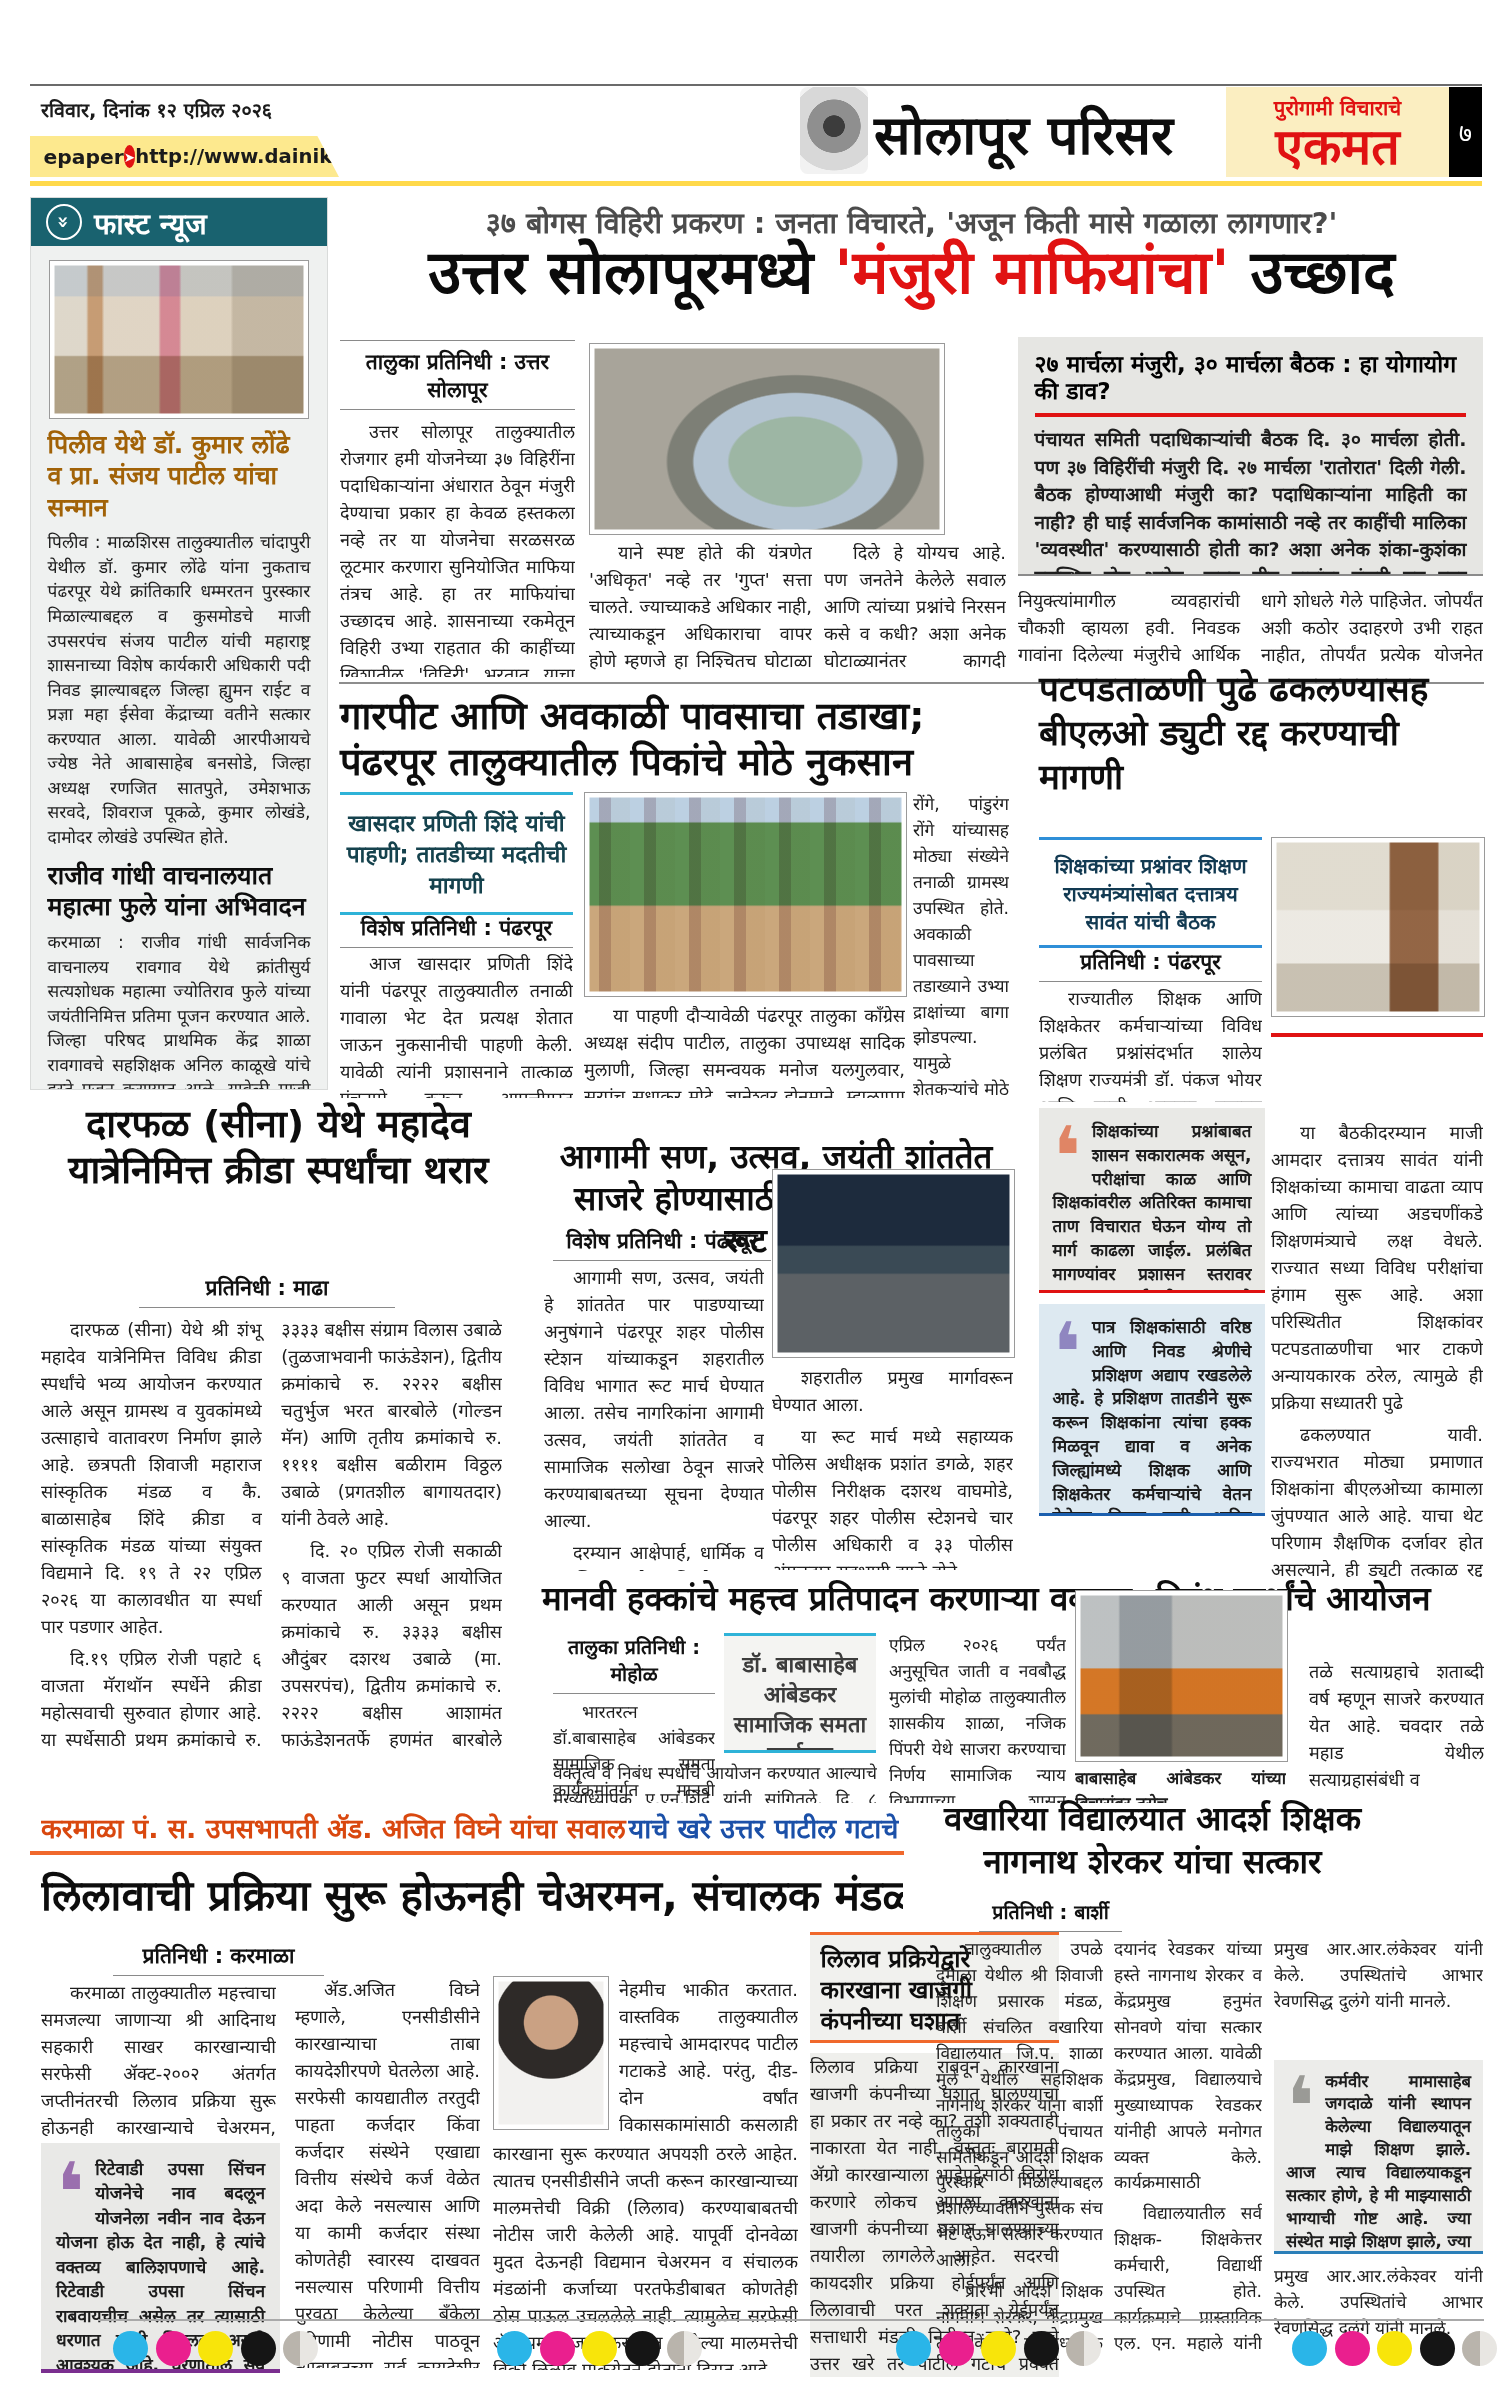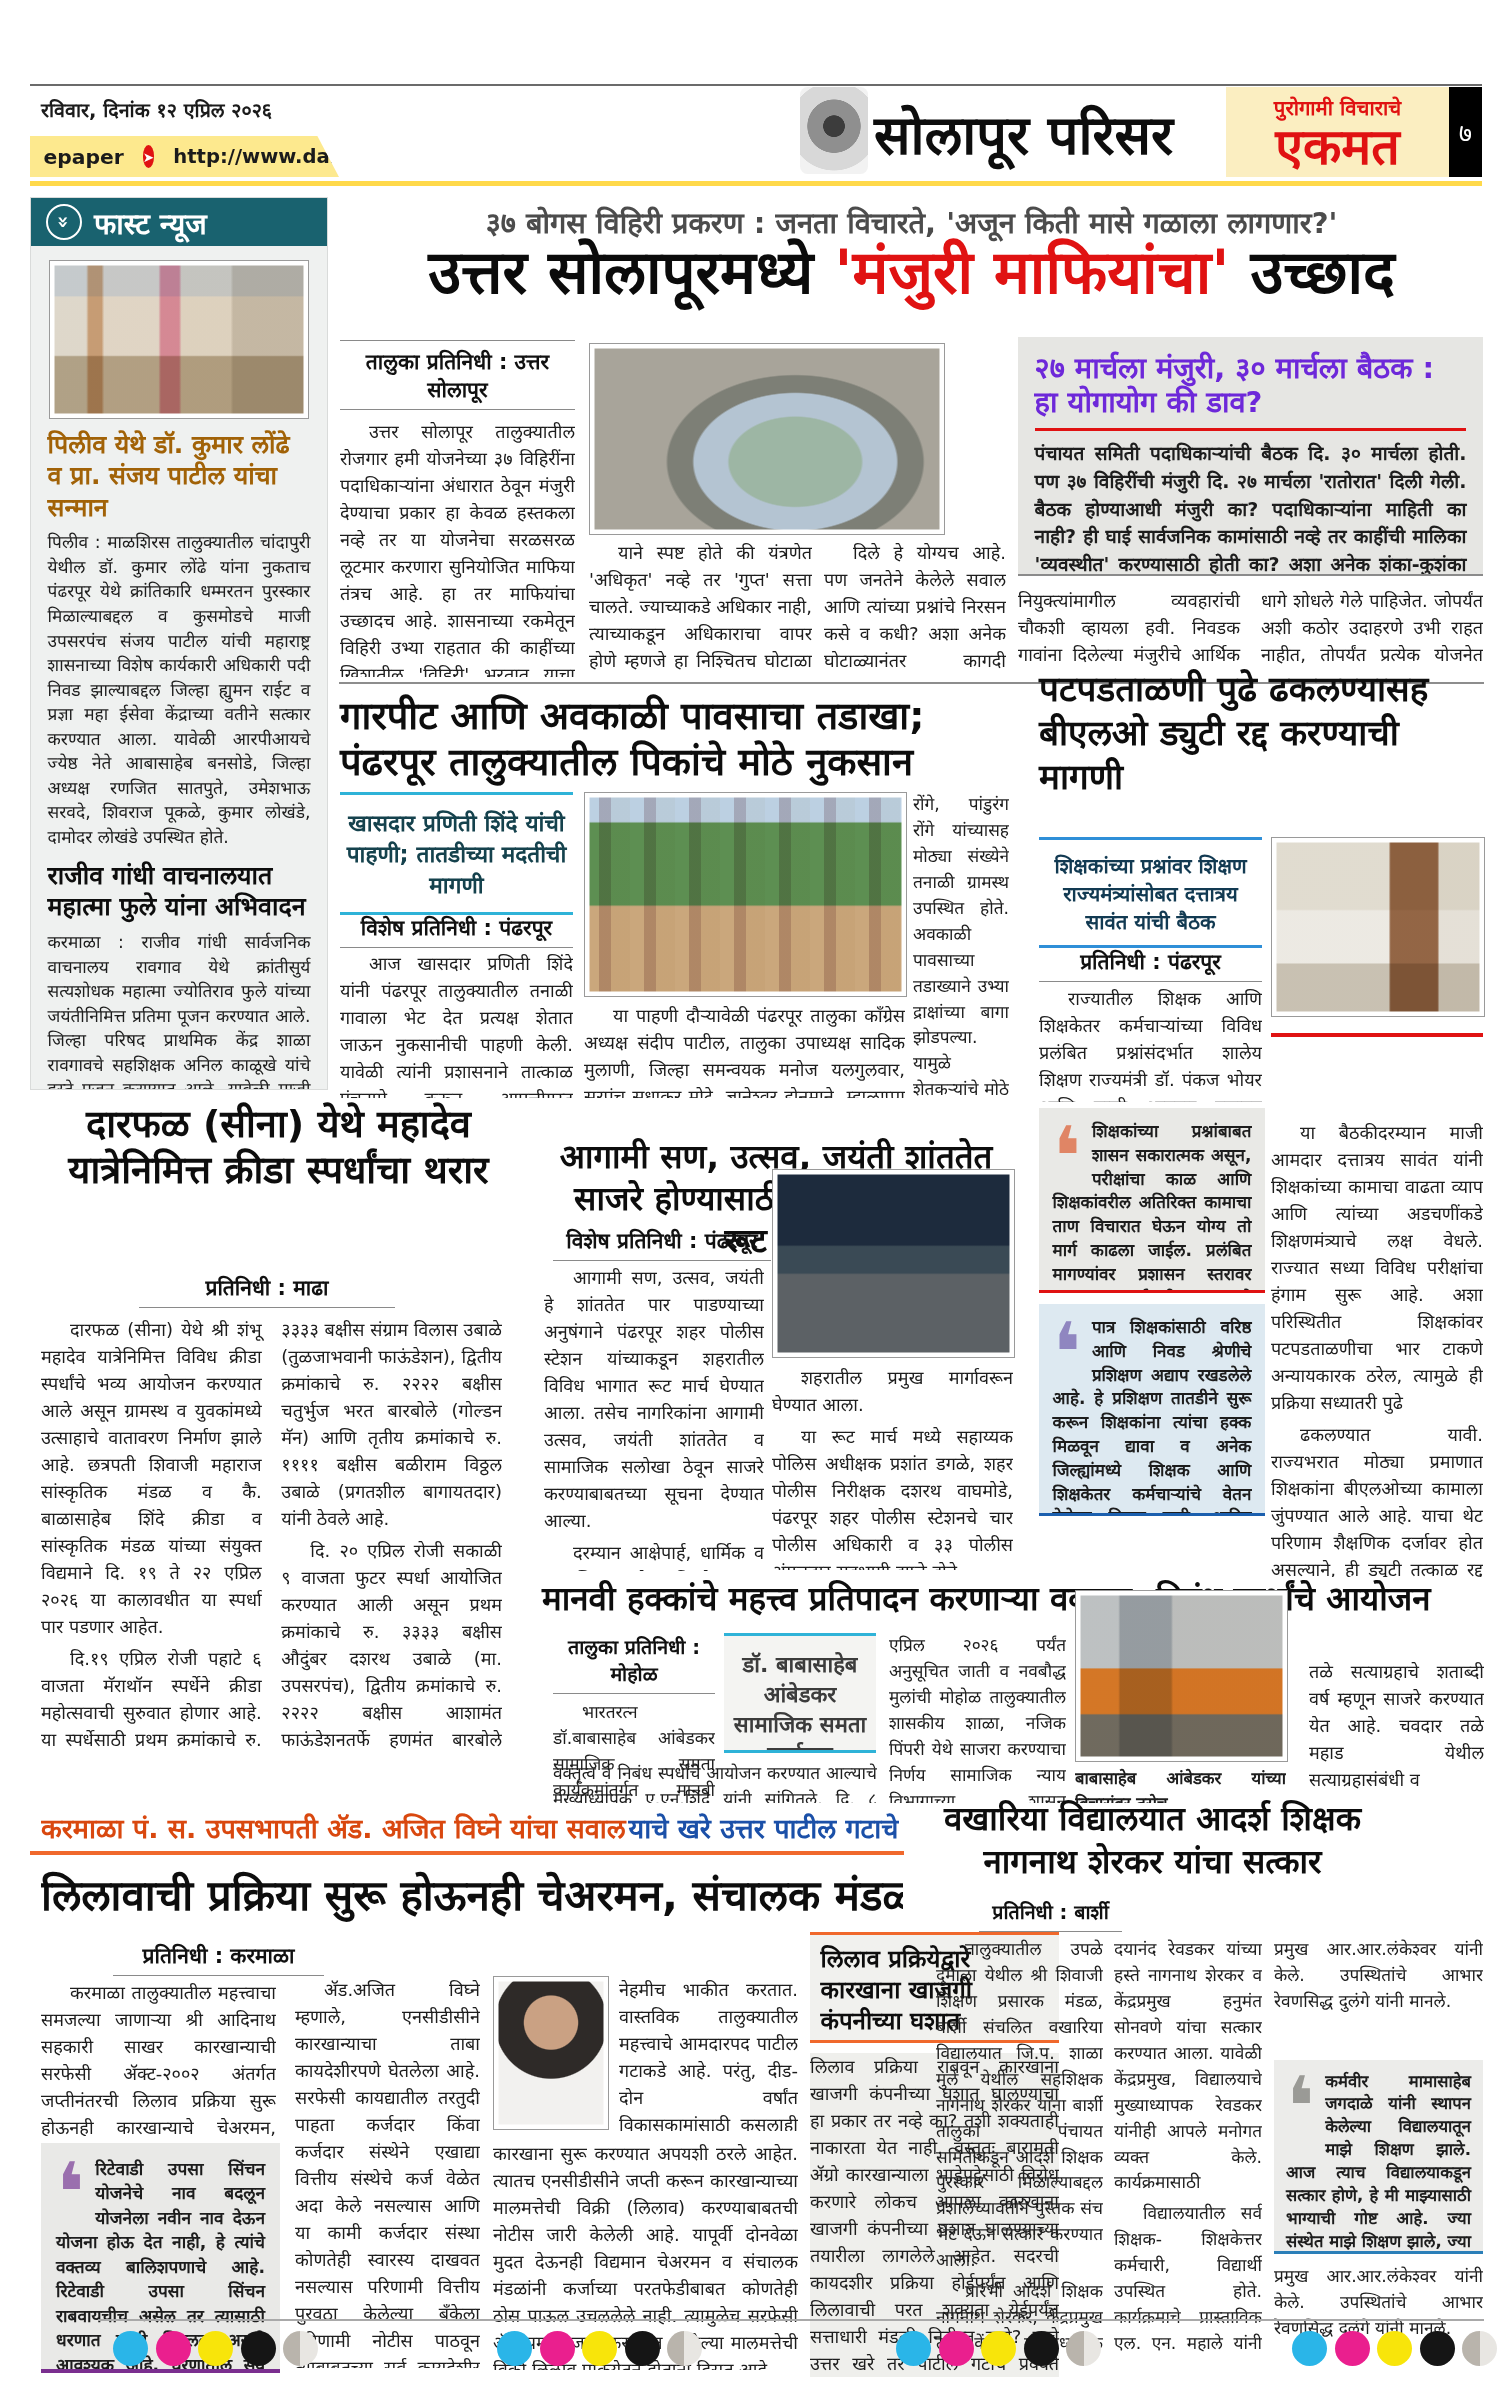--- a/index.html
+++ b/index.html
@@ -22,21 +22,21 @@
   .hrule{height:1.5px;background:#8d8d8d;}
 </style>
 </head>
 <body>
 
 <div id="page">
 
   <div class="abs" style="left:30px;top:84px;width:1452px;height:2.3px;background:#6b6b6b;"></div>
   <div class="abs" style="left:41px;top:96px;font-size:19.6px;font-weight:700;">रविवार, दिनांक १२ एप्रिल २०२६</div>
 
-  <div class="abs" style="left:30px;top:136px;width:309px;height:41px;background:#fde98e;clip-path:polygon(0 0,93% 0,100% 100%,0 100%);display:flex;align-items:center;gap:19px;padding-left:13.6px;box-sizing:border-box;">
+  <div class="abs" style="left:30px;top:136px;width:309px;height:41px;background:#fde98e;clip-path:polygon(0 0,93% 0,100% 100%,0 100%);display:flex;align-items:center;gap:0;padding-left:13.6px;box-sizing:border-box;">
     <span style="font-weight:800;font-size:20.3px;">epaper</span>
     <span style="width:22.6px;height:22.6px;border-radius:50%;background:#e01212;color:#fff;display:inline-flex;align-items:center;justify-content:center;font-size:13.6px;">➤</span>
     <span style="font-weight:800;font-size:19.6px;">http://www.dainikekmat.com</span>
   </div>
 
   <div class="abs" style="left:800px;top:87px;width:68px;height:87px;border-radius:7.5px;background:radial-gradient(circle at 50% 45%,#3c3c3c 0 18%,#8f8f8f 19% 45%,#d8d8d8 46% 75%,#f2f2f2 76%);"></div>
   <div class="abs" style="left:1226px;top:87px;width:223px;height:90px;background:#fbeec1;text-align:center;">
     <div style="color:#e01212;font-weight:800;font-size:20.3px;margin-top:6px;">पुरोगामी विचाराचे</div>
     <div style="color:#e01212;font-weight:900;font-size:50px;line-height:1.05;">एकमत</div>
   </div>
@@ -88,21 +88,21 @@
     </div>
   </div>
   <div class="abs clip" style="left:824px;top:539px;width:182px;height:137px;">
     <div class="bt">
       <p>दिले हे योग्यच आहे. पण जनतेने केलेले सवाल आणि त्यांच्या प्रश्नांचे निरसन कसे व कधी? अशा अनेक घोटाळ्यानंतर कागदी चौकशी, मग फाईल, त्यानंतर निवडणुका आणि अखेर असे प्रकरणे थंड. सरकारी योजनांचा निधी 'त्यांच्या' खिशात जातो आणि शेतकऱ्यांच्या शेतात विहीर आजही वाळलेली.</p>
 
     </div>
   </div>
 
   <div class="abs clip" style="left:1018px;top:337px;width:465px;height:239px;background:#e6e6e3;padding:13.6px 16.6px;box-sizing:border-box;border-bottom:2.3px solid #8b8b8b;">
-    <div style="font-size:29px;font-weight:900;color:#6d28d9;line-height:1.2;">२७ मार्चला मंजुरी, ३० मार्चला बैठक : हा योगायोग की डाव?</div>
+    <div style="font-size:23px;font-weight:900;color:#000000;line-height:1.2;">२७ मार्चला मंजुरी, ३० मार्चला बैठक : हा योगायोग की डाव?</div>
     <div style="height:3.8px;background:#e01212;margin:7.5px 0 9px 0;"></div>
     <div class="bt" style="font-weight:600;font-size:19px;line-height:1.45;">पंचायत समिती पदाधिकाऱ्यांची बैठक दि. ३० मार्चला होती. पण ३७ विहिरींची मंजुरी दि. २७ मार्चला 'रातोरात' दिली गेली. बैठक होण्याआधी मंजुरी का? पदाधिकाऱ्यांना माहिती का नाही? ही घाई सार्वजनिक कामांसाठी नव्हे तर काहींची मालिका 'व्यवस्थीत' करण्यासाठी होती का? अशा अनेक शंका-कुशंका उपस्थित होत आहेत. फक्त तीन गावांना मंजुरी मग इतर गावांना वाळीत का? तालुक्यातील सर्व गावांतून प्रस्ताव आलेले असताना, तिऱ्हे, रानमसले आणि बी.बी. दारफळ या तीनच गावांना मंजुरी देण्यात आली. हे नियोजन नव्हे तर ही निवडक गावांना 'फायदे' देण्याची संशयास्पद संगनमताची कृती तर नव्हे ना? असा सवाल केला जात आहे.</div>
   </div>
   <div class="abs clip" style="left:1018px;top:587px;width:465px;height:89px;column-count:2;column-gap:21px;">
     <div class="bt" style="font-size:18px;">नियुक्त्यांमागील व्यवहारांची चौकशी व्हायला हवी. निवडक गावांना दिलेल्या मंजुरीचे आर्थिक धागे शोधले गेले पाहिजेत. जोपर्यंत अशी कठोर उदाहरणे उभी राहत नाहीत, तोपर्यंत प्रत्येक योजनेत नव्या 'विहिरी' खोदल्या जातील पण त्या संसाधनांच्या नव्हे, तर घोटाळ्यांच्या. मग ''शासनाच्या नावाखाली चालणाऱ्या 'नव्या मंजुरी माफियांना' लगाम</div>
 
   </div>
 
   <div class="abs hrule" style="left:339px;top:682px;width:1145px;"></div>
 

